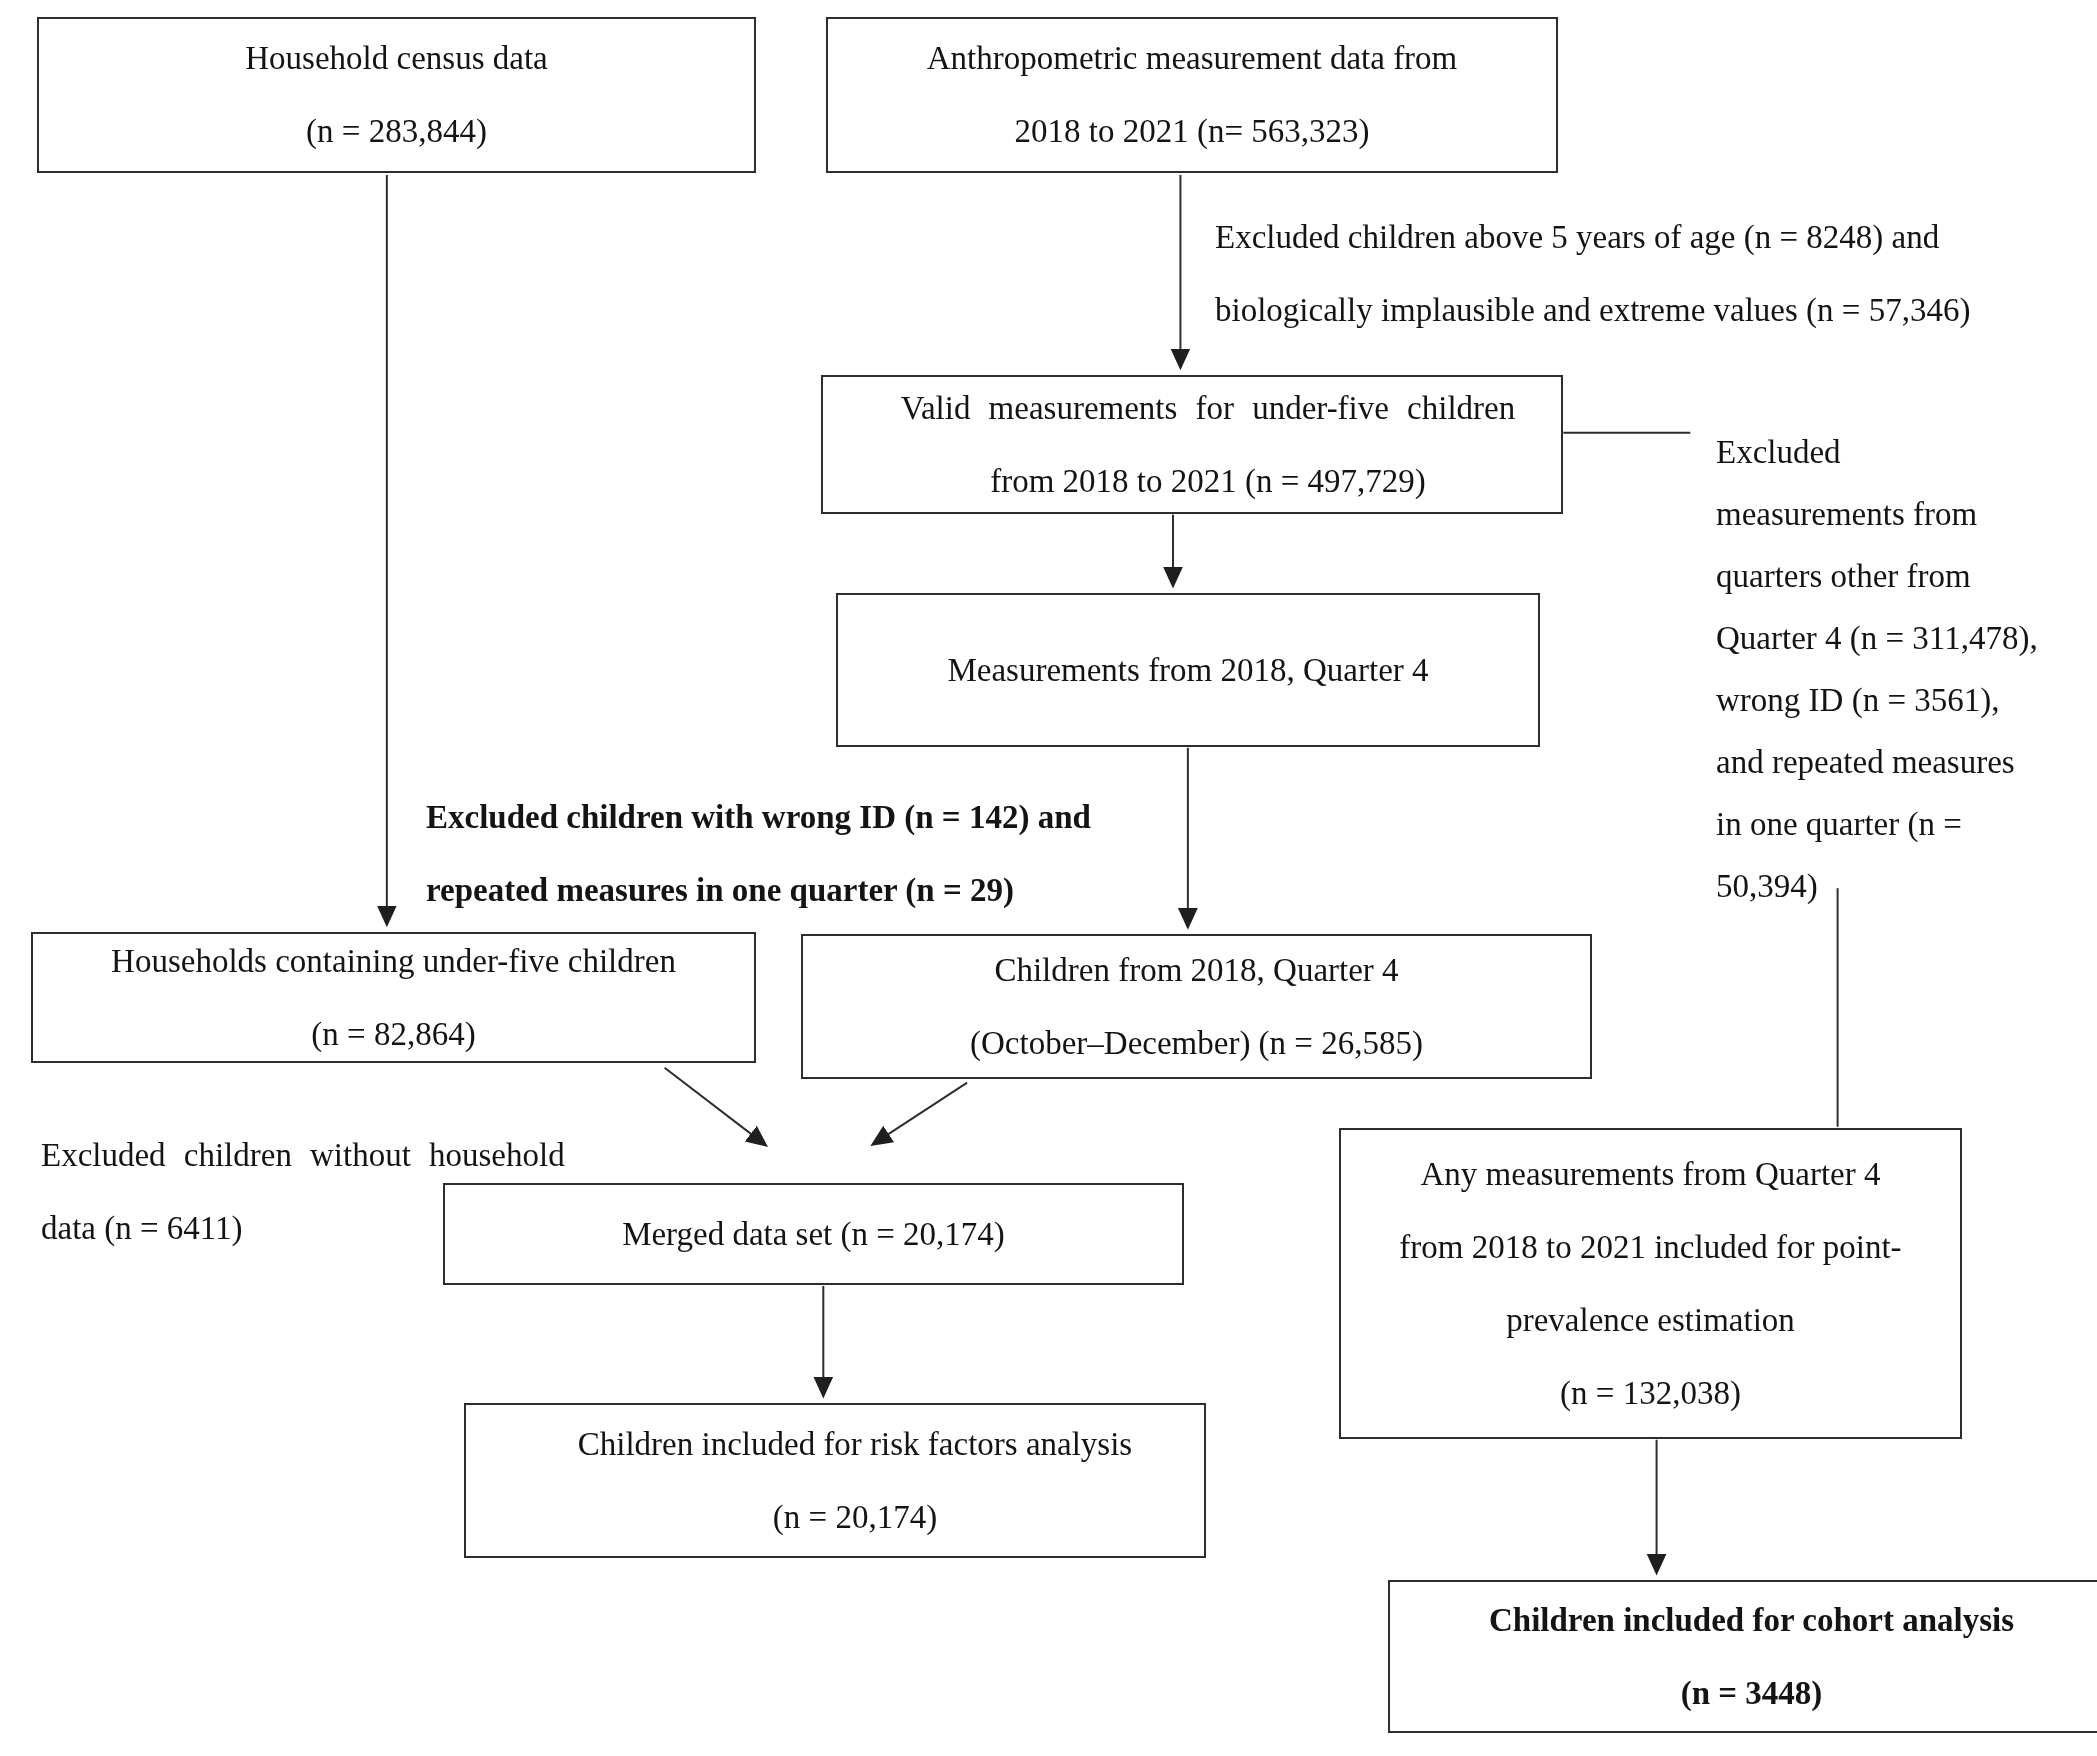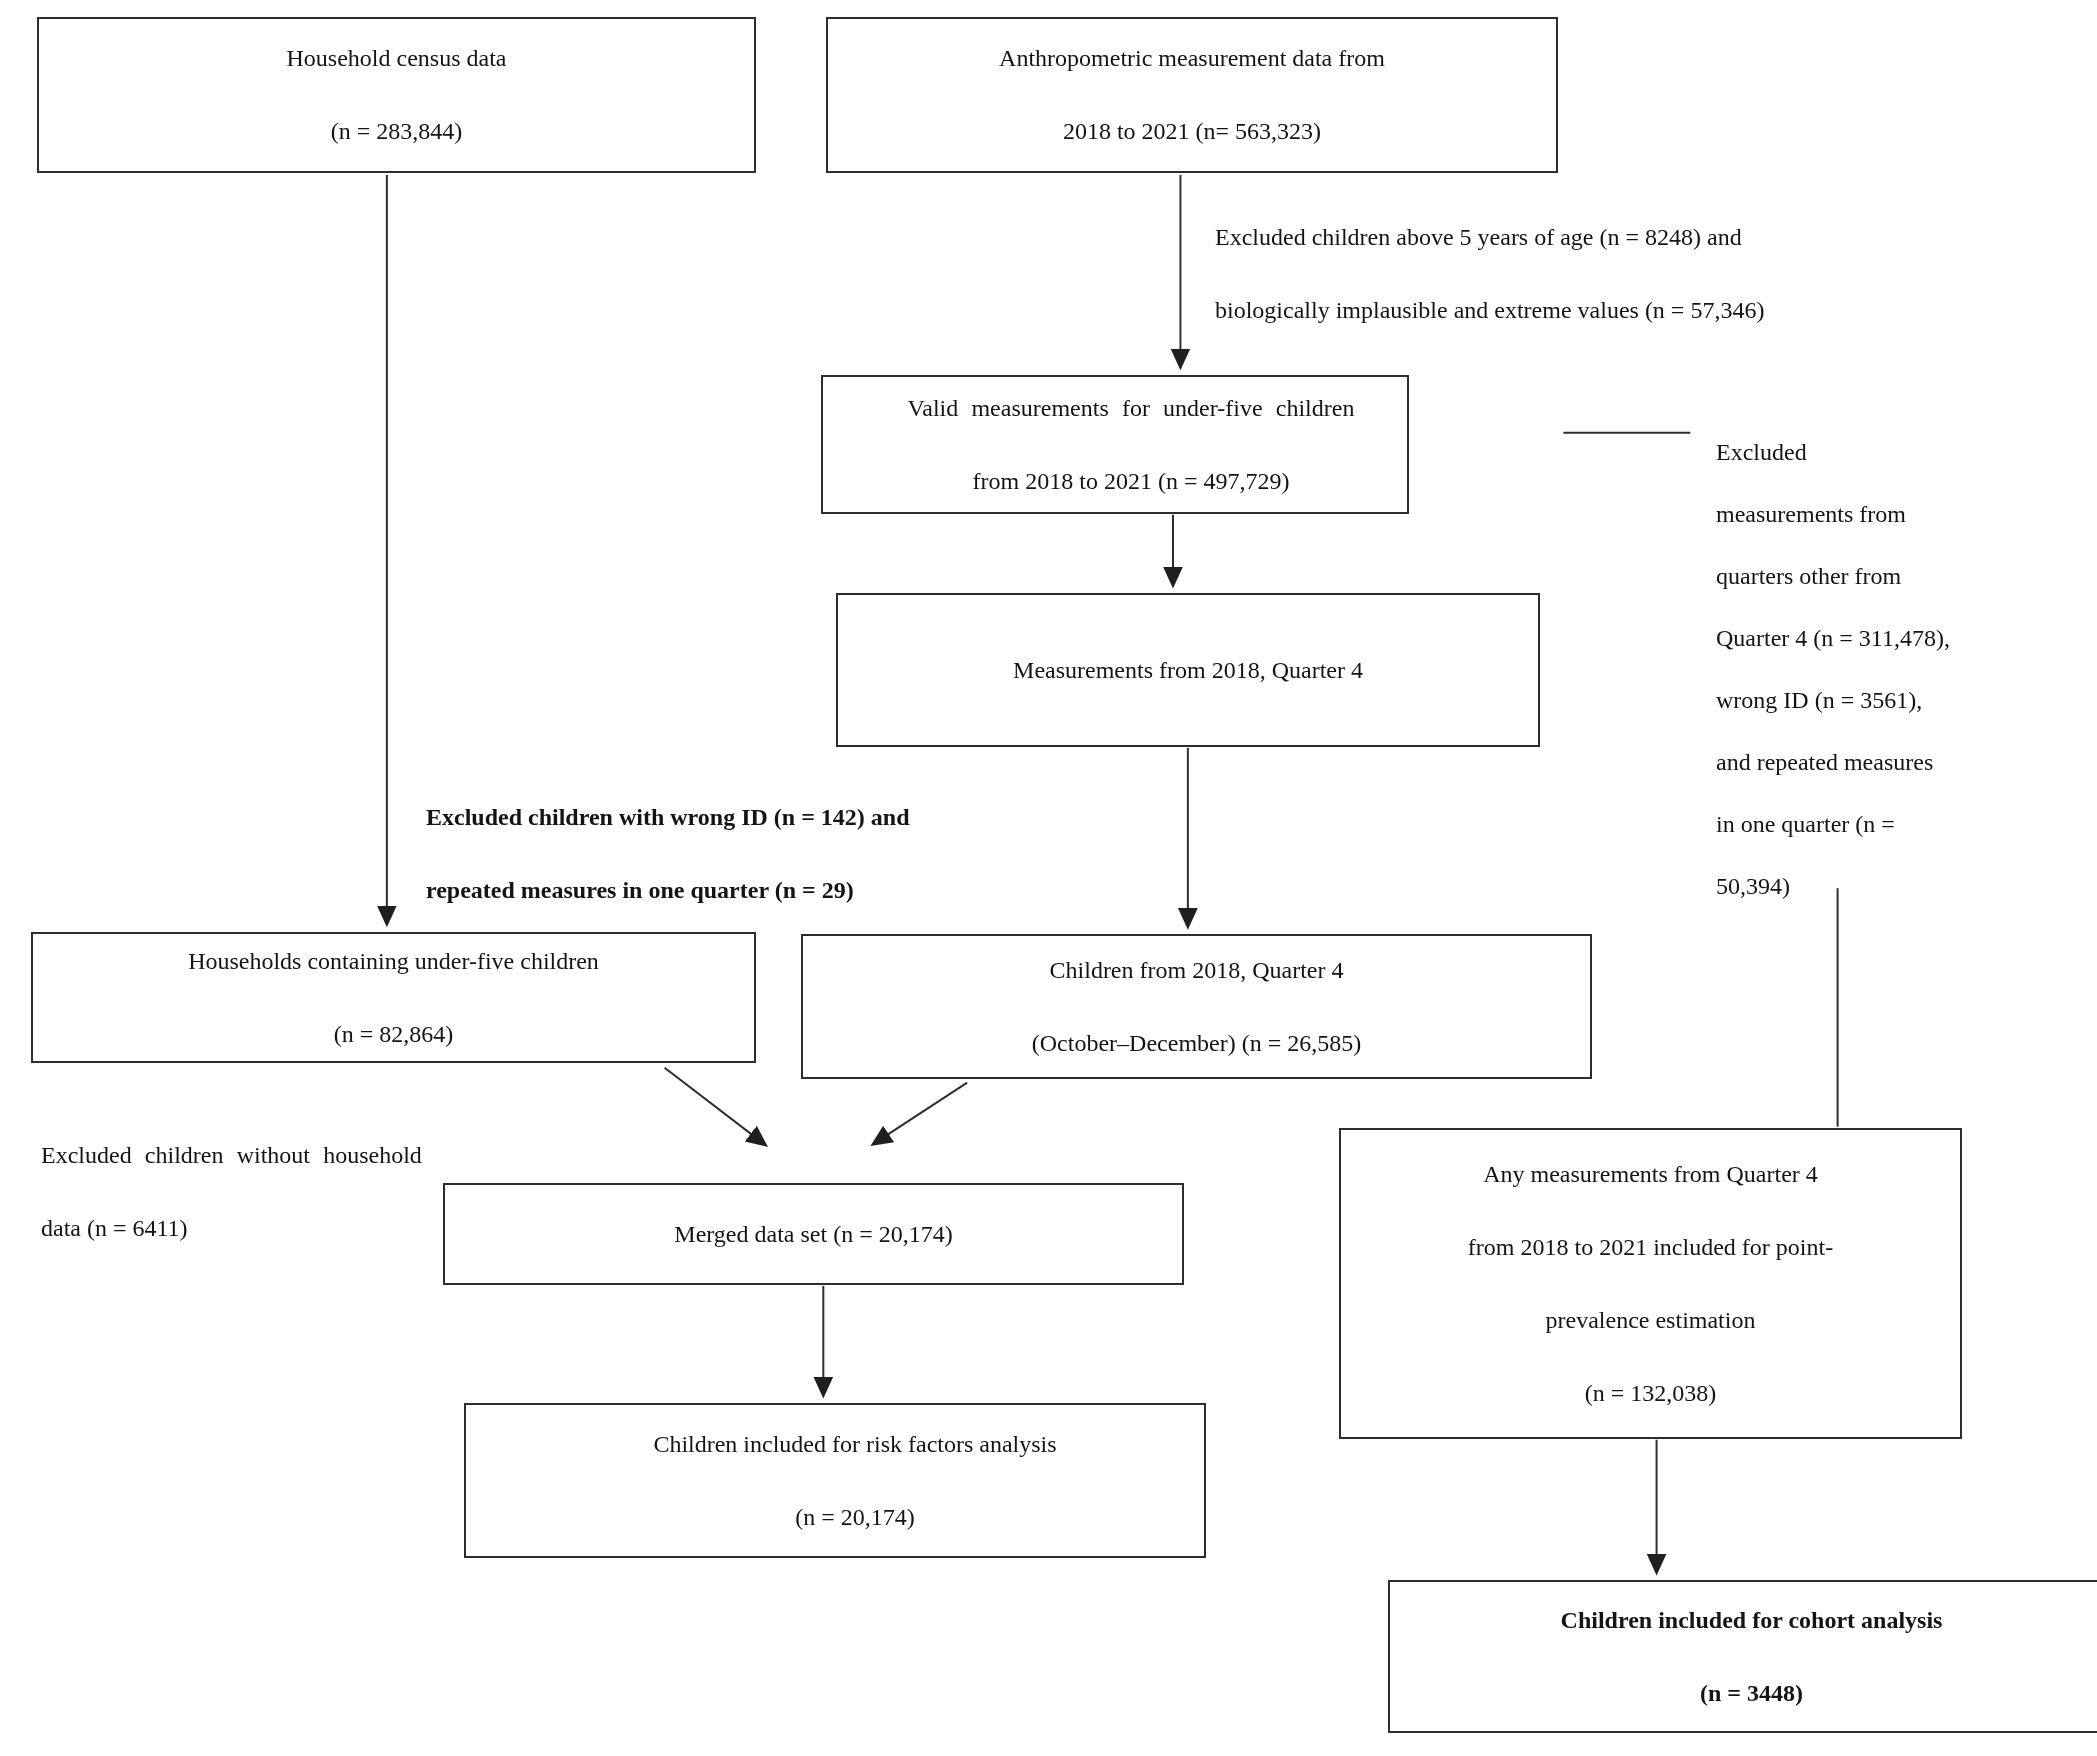--- a/index.html
+++ b/index.html
@@ -12,21 +12,21 @@
     position:relative; width:2097px; height:1757px;
     background:#ffffff; overflow:hidden;
   }
   svg.connectors { position:absolute; left:0; top:0; width:2097px; height:1757px; }
   .box {
     position:absolute; box-sizing:border-box;
     border:2.5px solid #2d2d2d; background:#ffffff;
     display:flex; flex-direction:column; justify-content:center; align-items:center;
     text-align:center;
   }
-  .ln { font-size:24px; line-height:73px; white-space:nowrap; }
+  .ln { font-size:33px; line-height:73px; white-space:nowrap; }
   .note { position:absolute; }
   .note .ln { text-align:left; }
   .tight .ln { line-height:62px; }
   .wide { word-spacing:0.30em; }
 </style>
 </head>
 <body>
 
 <div id="canvas">
 
@@ -53,21 +53,21 @@
   <div class="box" style="left:37px; top:17.4px; width:719px; height:156px;">
     <div class="ln">Household census data</div>
     <div class="ln">(n = 283,844)</div>
   </div>
 
   <div class="box" style="left:826px; top:17.4px; width:732px; height:156px;">
     <div class="ln">Anthropometric measurement data from</div>
     <div class="ln">2018 to 2021 (n= 563,323)</div>
   </div>
 
-  <div class="box" style="left:821px; top:375px; width:588px; height:139px;padding-left:32px;">
+  <div class="box" style="left:821px; top:375px; width:742px; height:139px;padding-left:32px;">
     <div class="ln wide">Valid measurements for under-five children</div>
     <div class="ln">from 2018 to 2021 (n = 497,729)</div>
   </div>
 
   <div class="box" style="left:836px; top:593px; width:704px; height:154px;">
     <div class="ln">Measurements from 2018, Quarter 4</div>
   </div>
 
   <div class="box" style="left:31px; top:932px; width:725px; height:131px;">
     <div class="ln">Households containing under-five children</div>

